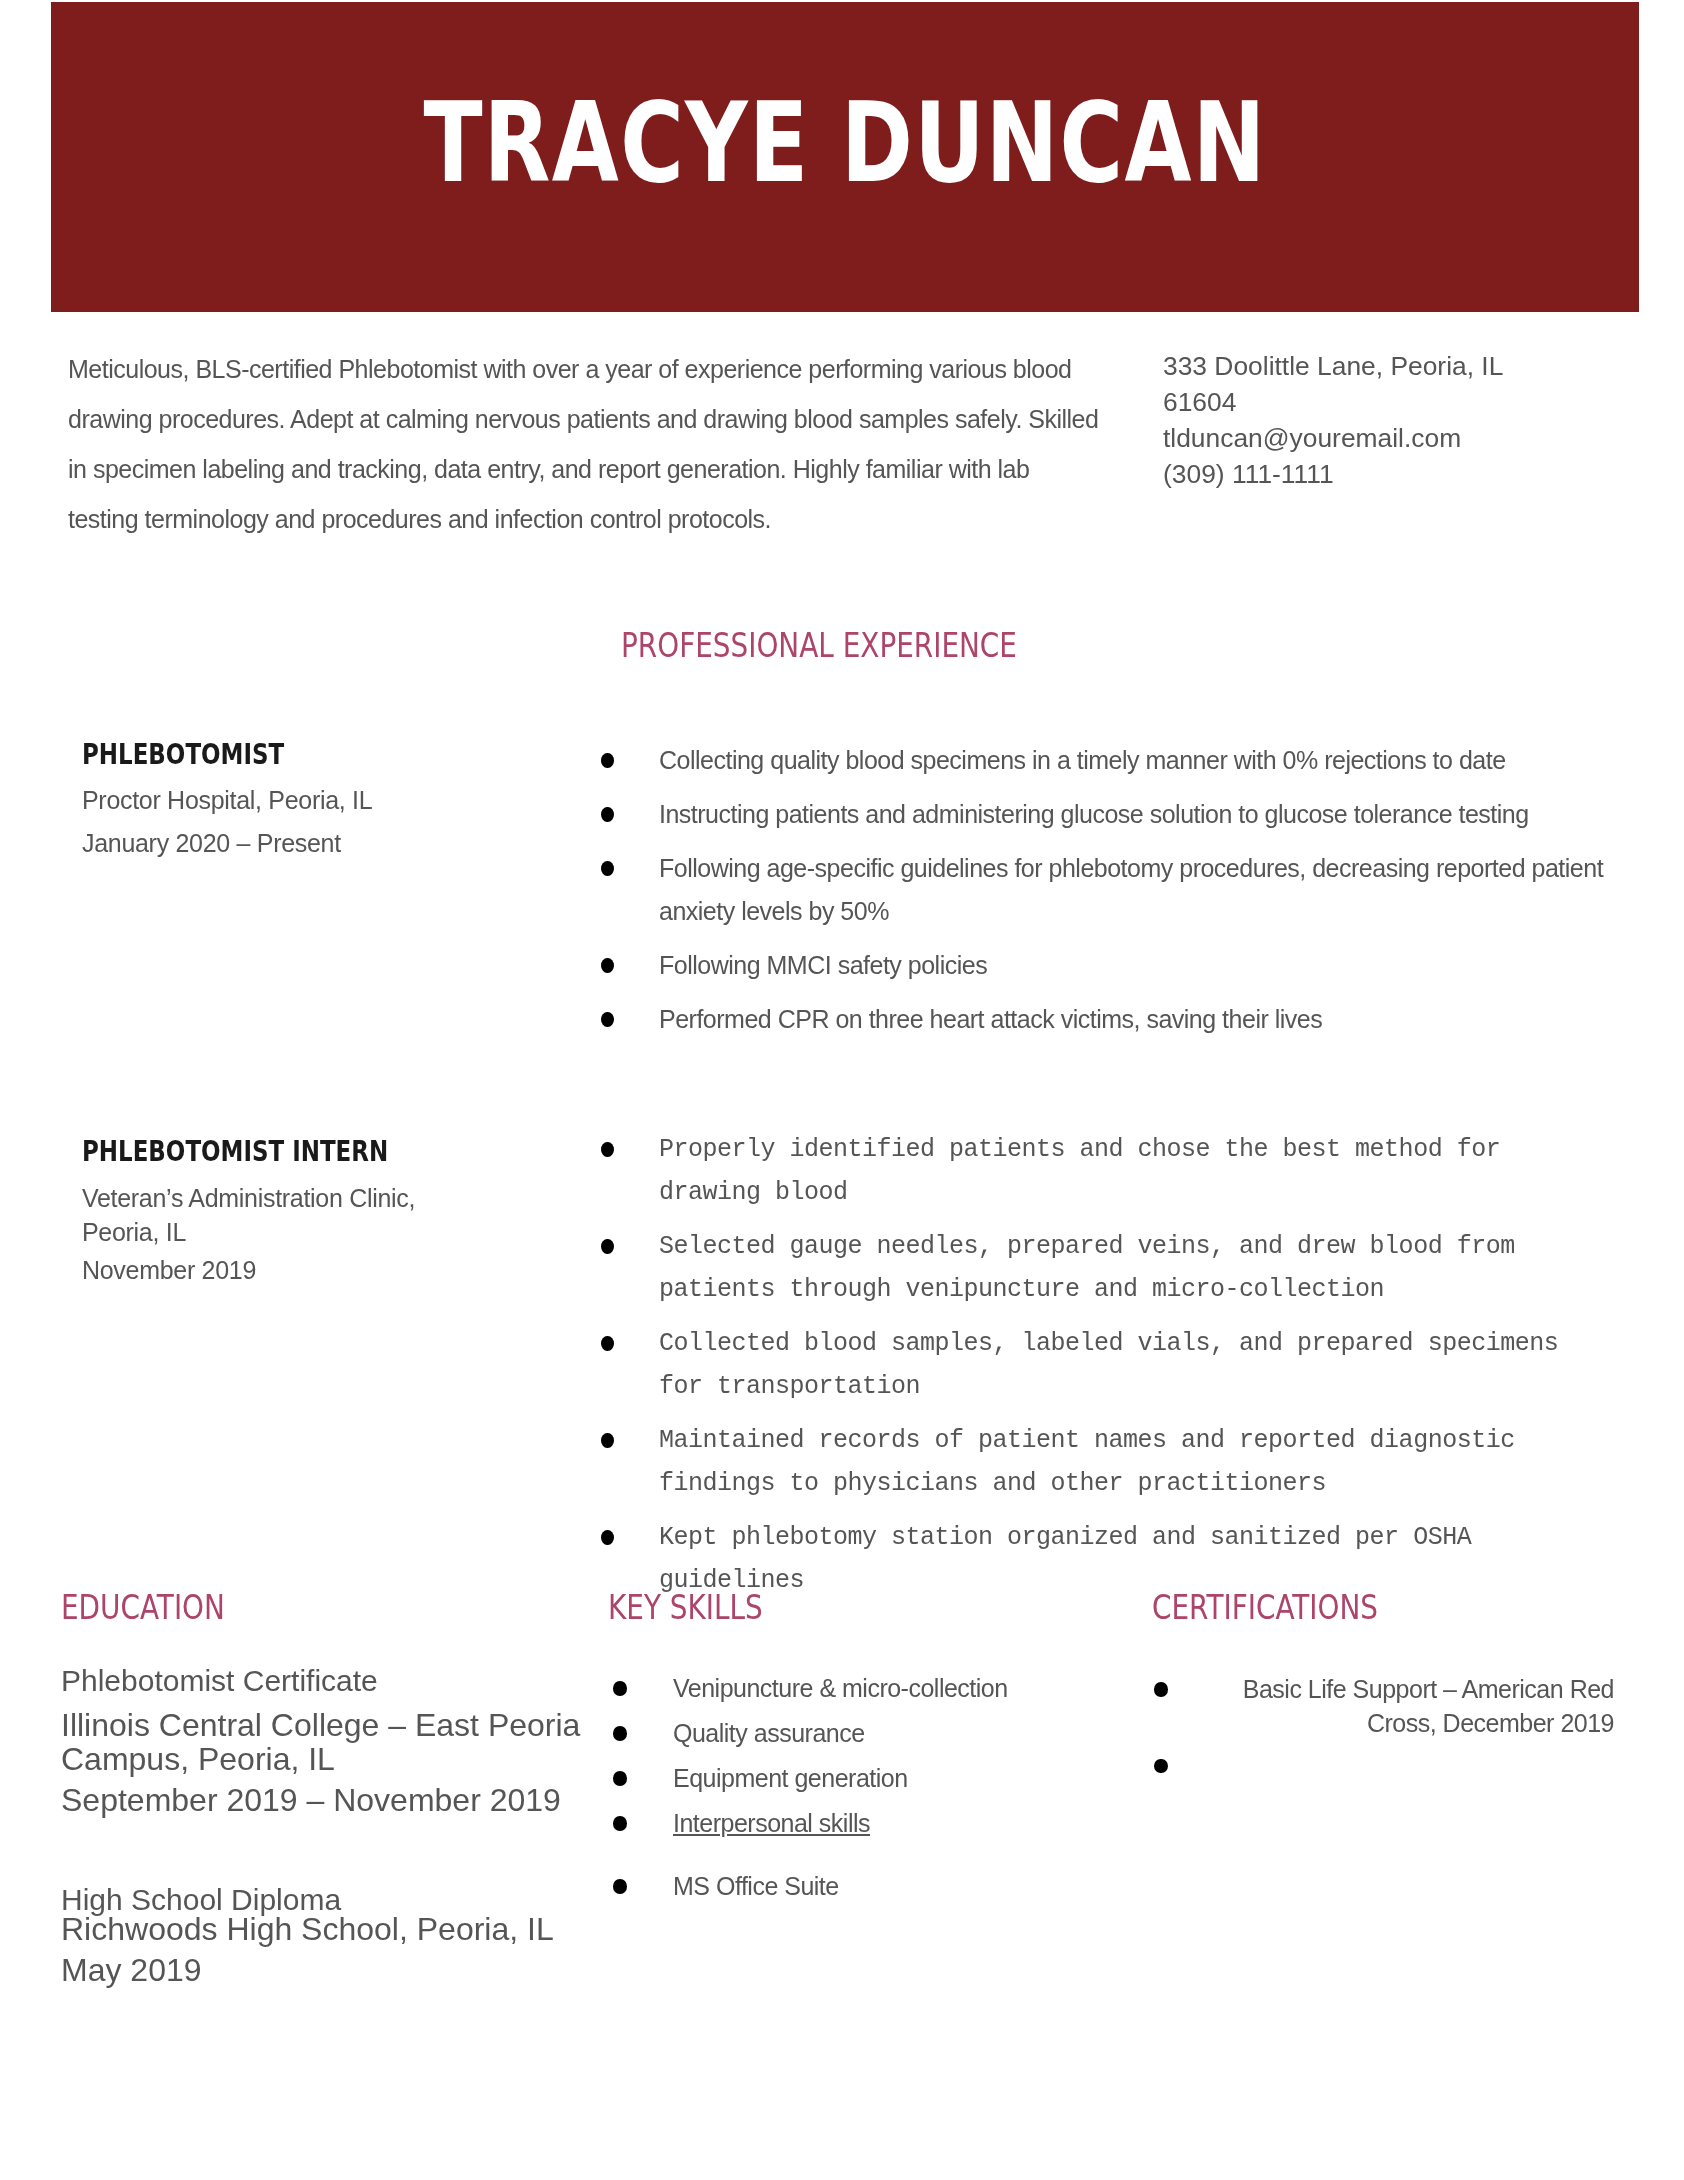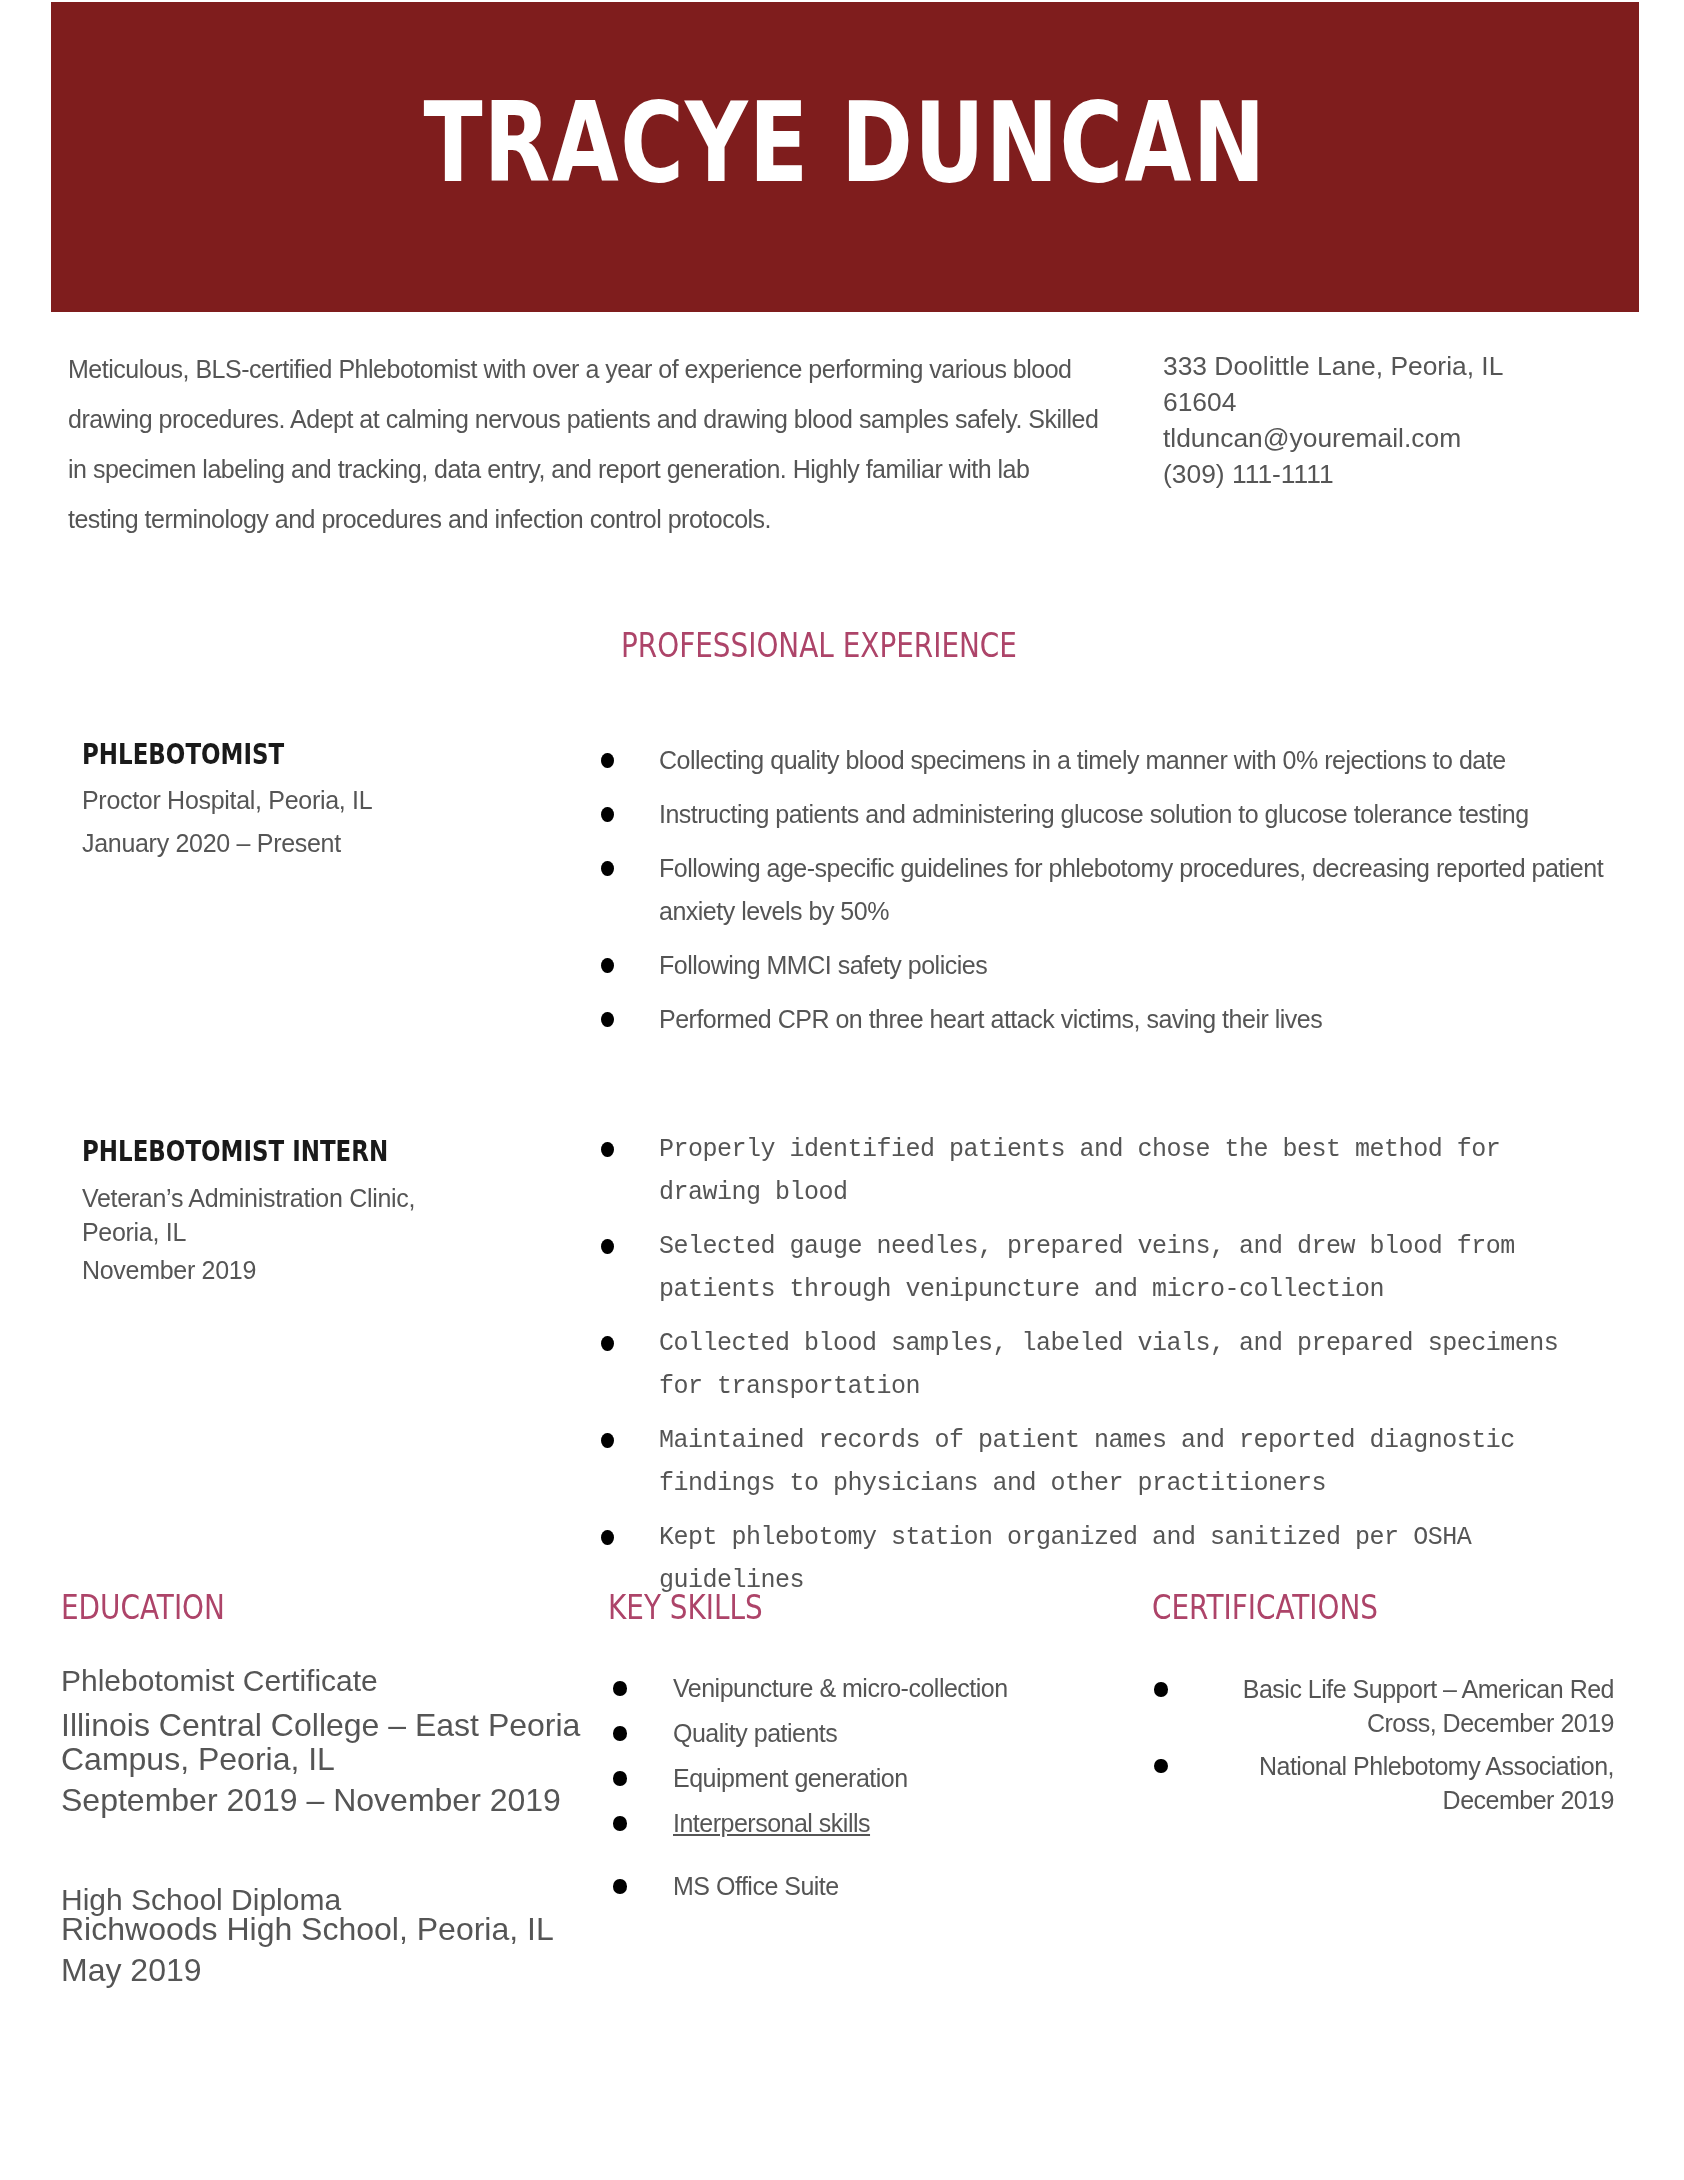--- a/index.html
+++ b/index.html
@@ -122,24 +122,24 @@
 
 <div class="edu-degree" style="left:61px; top:1881px;">High School Diploma</div>
 <div class="edu-meta" style="left:61px; top:1912px;">
   <div>Richwoods High School, Peoria, IL</div>
   <div style="margin-top:6.8px;">May 2019</div>
 </div>
 
 <div class="section-title" style="left:608px; top:1586px;">KEY SKILLS</div>
 <ul class="bullets small-bullets" style="left:613px; top:1671px; width:511px;">
   <li style="margin-bottom:11px;"><span class="dot"></span><span>Venipuncture &amp; micro-collection</span></li>
-  <li style="margin-bottom:11px;"><span class="dot"></span><span>Quality patients</span></li>
+  <li style="margin-bottom:11px;"><span class="dot"></span><span>Quality assurance</span></li>
   <li style="margin-bottom:11px;"><span class="dot"></span><span>Equipment generation</span></li>
   <li style="margin-bottom:29px;text-decoration:underline;"><span class="dot"></span><span>Interpersonal skills</span></li>
   <li><span class="dot"></span><span>MS Office Suite</span></li>
 </ul>
 
 <div class="section-title" style="left:1152px; top:1586px;">CERTIFICATIONS</div>
 <ul class="bullets small-bullets" style="left:1154px; top:1672px; width:460px;text-align:right;">
   <li style="margin-bottom:8.5px;"><span class="dot"></span><span>Basic Life Support – American Red Cross, December 2019</span></li>
-  <li><span class="dot"></span><span>National Phlebotomy Association, December 2019</span></li>
+  <li><span class="dot"></span></li>
 </ul>
 
 
 </body></html>

